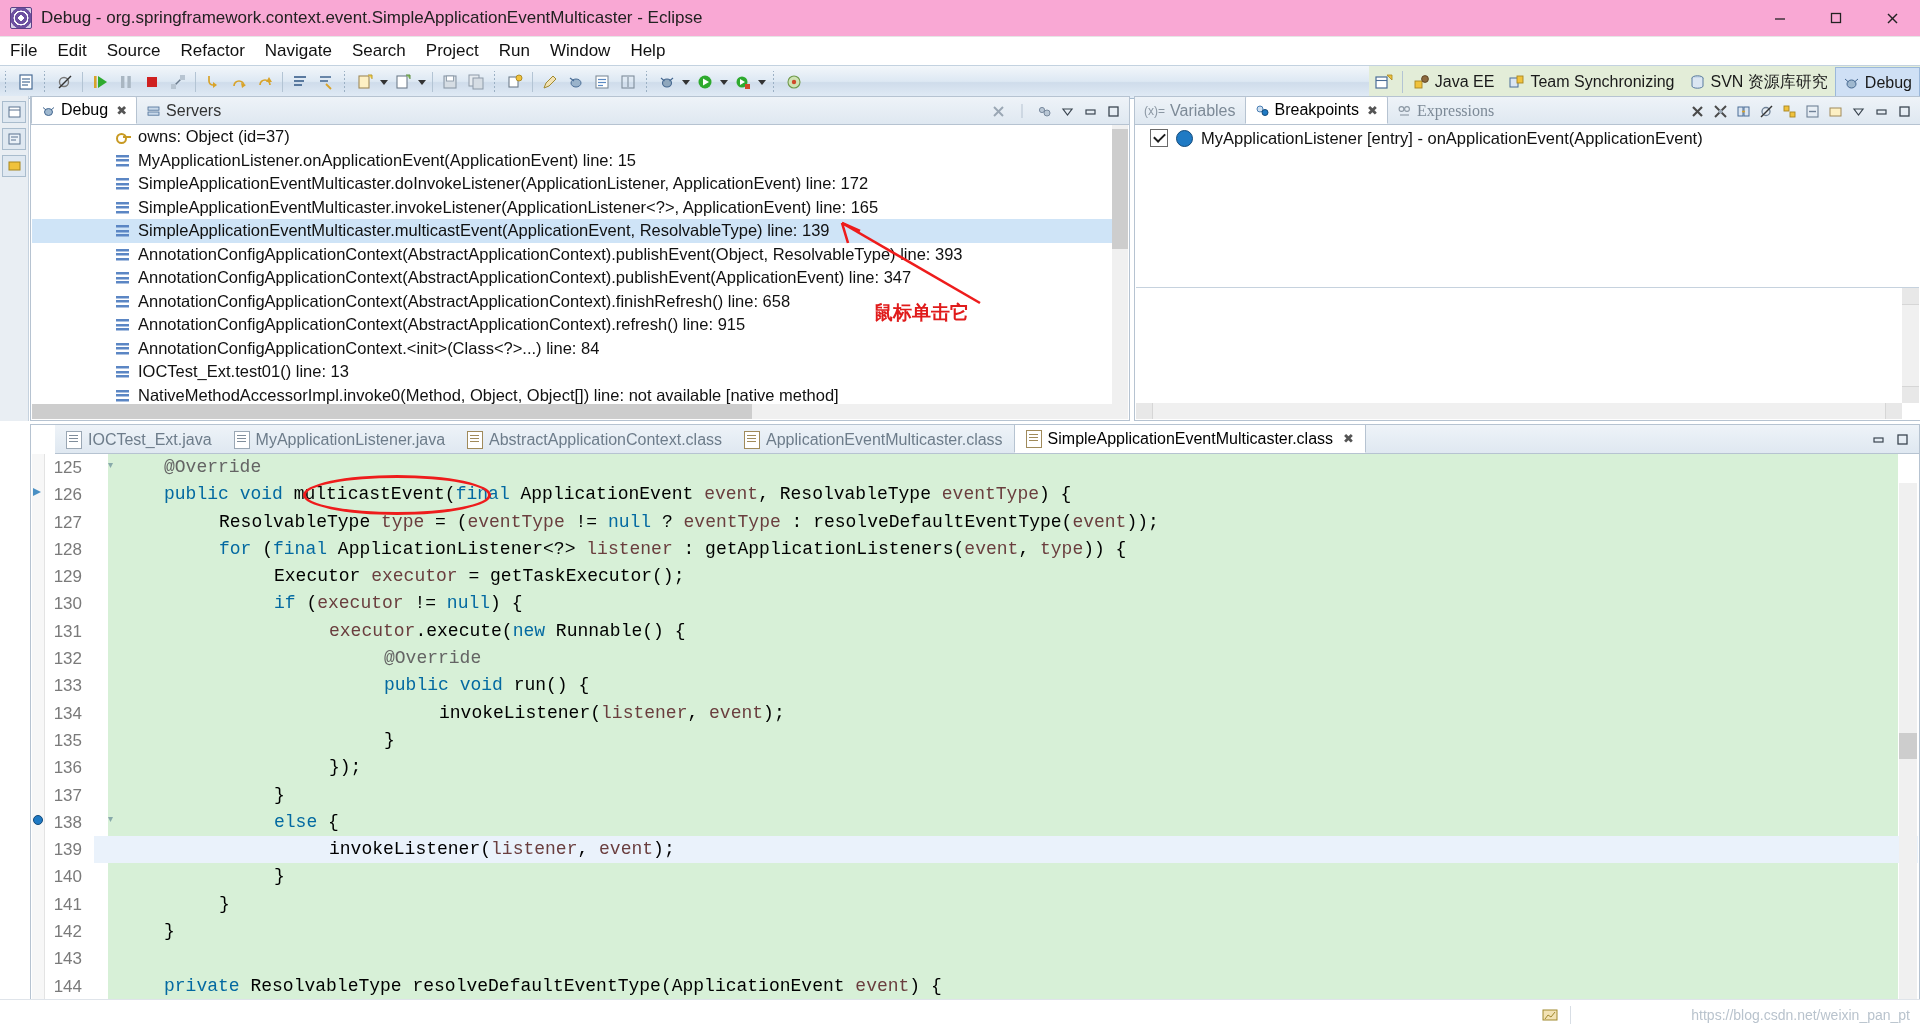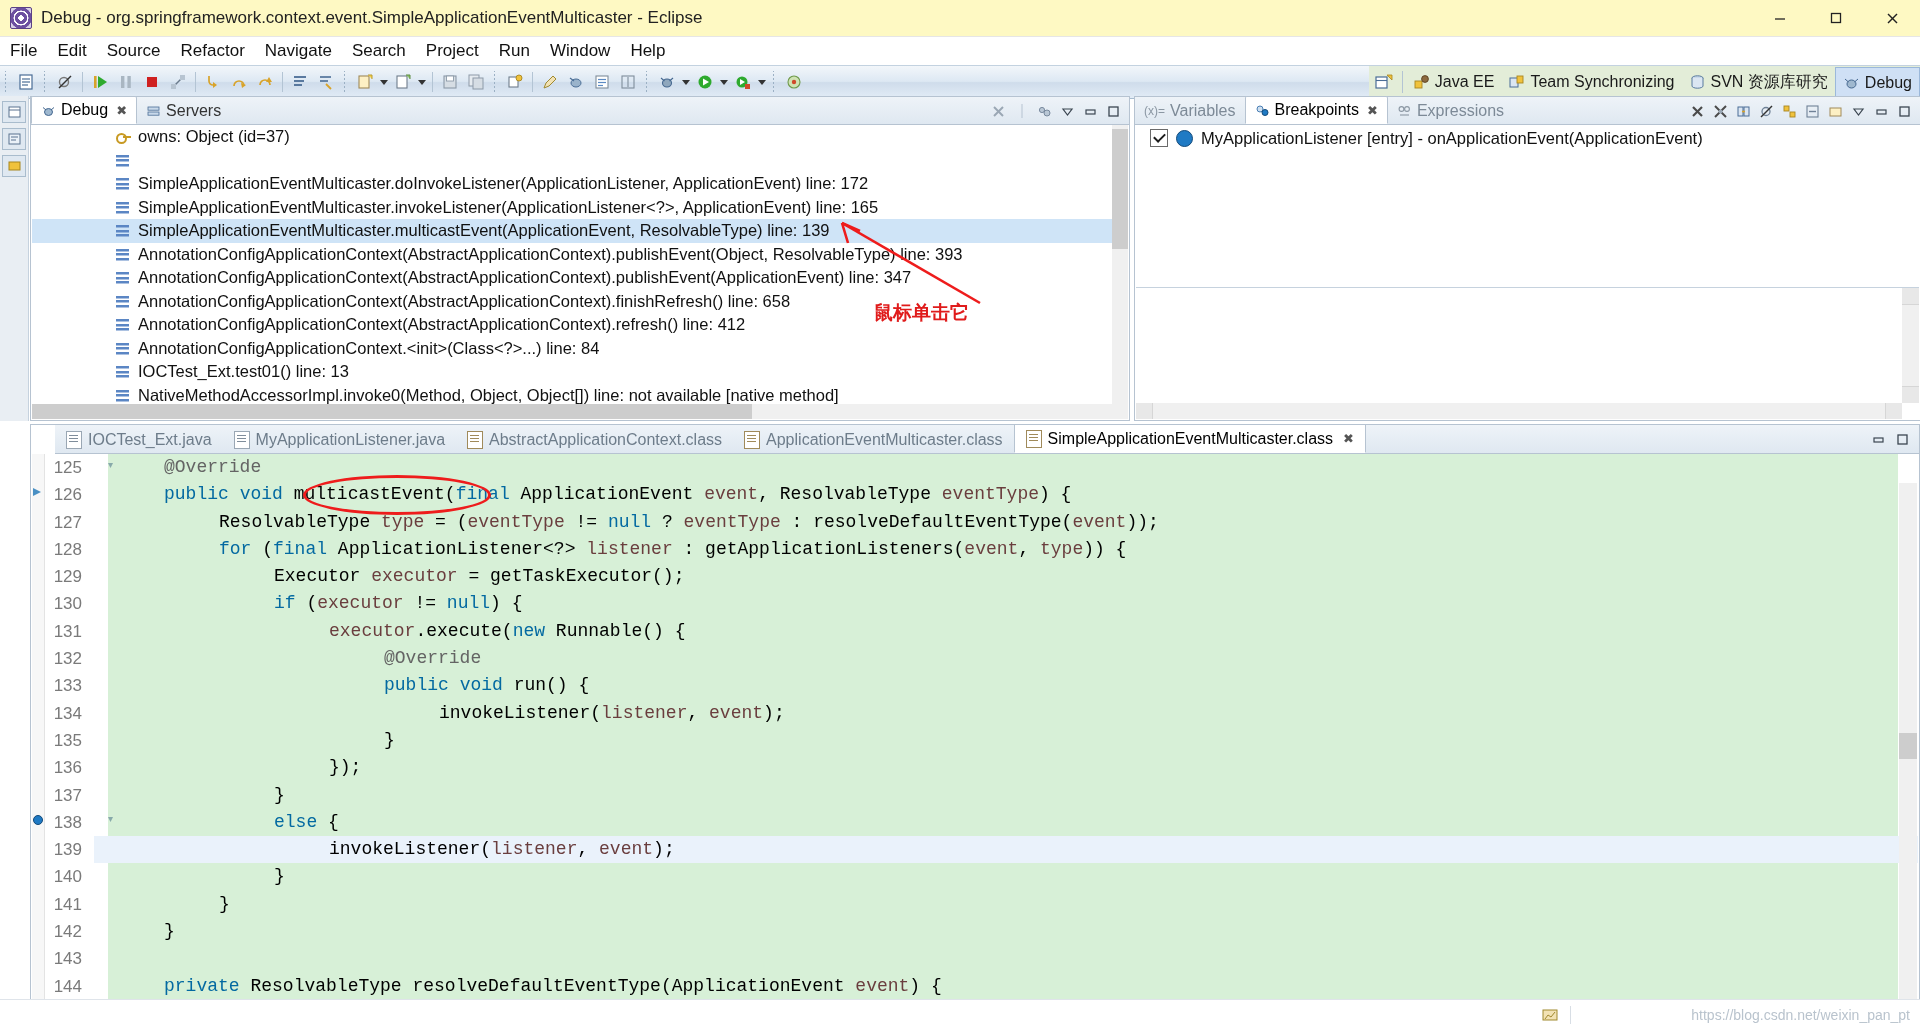--- a/index.html
+++ b/index.html
@@ -6,21 +6,21 @@
   body{
     width:1920px;height:1030px;
     background:#ffffff;
     font-family:"Liberation Sans", sans-serif;
     font-size:17px;
     color:#000;
     overflow:hidden;
     position:relative;
   }
   .titlebar{
-    height:36px;background:#fef9c3;display:flex;align-items:center;
+    height:36px;background:#f9a8d4;display:flex;align-items:center;
     border-bottom:1px solid #e6e6e6;
   }
   .app-icon{
     width:20px;height:20px;margin-left:10px;margin-right:9px;
     background:radial-gradient(circle at 50% 50%, #ffffff 0 18%, #6c4fa0 20% 42%, #ffffff 44% 52%, #6c4fa0 54% 74%, #d8d0e8 76% 100%);
     border:1px solid #5b4186;border-radius:2px;flex:none;
   }
   .title-text{font-size:17px;color:#222;white-space:nowrap;}
   .win-btns{margin-left:auto;display:flex;height:36px;}
   .win-btn{width:56px;height:36px;display:flex;align-items:center;justify-content:center;color:#333;font-size:17px;}
@@ -461,20 +461,21 @@
       </div>
     </div>
 
     <div class="tree">
       <div class="trow">
         <span class="ico ico-key"></span>
         <span>owns: Object  (id=37)</span>
       </div>
       <div class="trow">
         <span class="ico ico-stack"></span>
+        <span>MyApplicationListener.onApplicationEvent(ApplicationEvent) line: 15</span>
       </div>
       <div class="trow">
         <span class="ico ico-stack"></span>
         <span>SimpleApplicationEventMulticaster.doInvokeListener(ApplicationListener, ApplicationEvent) line: 172</span>
       </div>
       <div class="trow">
         <span class="ico ico-stack"></span>
         <span>SimpleApplicationEventMulticaster.invokeListener(ApplicationListener&lt;?&gt;, ApplicationEvent) line: 165</span>
       </div>
       <div class="trow sel">
@@ -488,21 +489,21 @@
       <div class="trow">
         <span class="ico ico-stack"></span>
         <span>AnnotationConfigApplicationContext(AbstractApplicationContext).publishEvent(ApplicationEvent) line: 347</span>
       </div>
       <div class="trow">
         <span class="ico ico-stack"></span>
         <span>AnnotationConfigApplicationContext(AbstractApplicationContext).finishRefresh() line: 658</span>
       </div>
       <div class="trow">
         <span class="ico ico-stack"></span>
-        <span>AnnotationConfigApplicationContext(AbstractApplicationContext).refresh() line: 412</span>
+        <span>AnnotationConfigApplicationContext(AbstractApplicationContext).refresh() line: 915</span>
       </div>
       <div class="trow">
         <span class="ico ico-stack"></span>
         <span>AnnotationConfigApplicationContext.&lt;init&gt;(Class&lt;?&gt;...) line: 84</span>
       </div>
       <div class="trow">
         <span class="ico ico-stack"></span>
         <span>IOCTest_Ext.test01() line: 13</span>
       </div>
       <div class="trow">
@@ -536,21 +537,21 @@
           </svg>
         <span>Breakpoints</span>
         <span class="x">✖</span>
       </div>
       <div class="vtab">
         <svg width="15" height="15" viewBox="0 0 15 15">
             <circle cx="4.5" cy="5" r="2.4" fill="none" stroke="#8b97a3" stroke-width="1.1"></circle>
             <circle cx="10" cy="5" r="2.4" fill="none" stroke="#8b97a3" stroke-width="1.1"></circle>
             <line x1="3" y1="11" x2="12" y2="11" stroke="#8b97a3" stroke-width="1.1"></line>
           </svg>
-        <span style="color:#7d8a97;">Expressions</span>
+        <span style="color:#7d8a97;font-family:Liberation Serif, serif;">Expressions</span>
       </div>
       <div class="tab-tools">
         <div class="tool-ico">
           <svg width="15" height="15" viewBox="0 0 15 15">
               <line x1="3" y1="3" x2="12" y2="12" stroke="#4a4a4a" stroke-width="2.2"></line>
               <line x1="12" y1="3" x2="3" y2="12" stroke="#4a4a4a" stroke-width="2.2"></line>
             </svg>
         </div>
         <div class="tool-ico">
           <svg width="15" height="15" viewBox="0 0 15 15">

